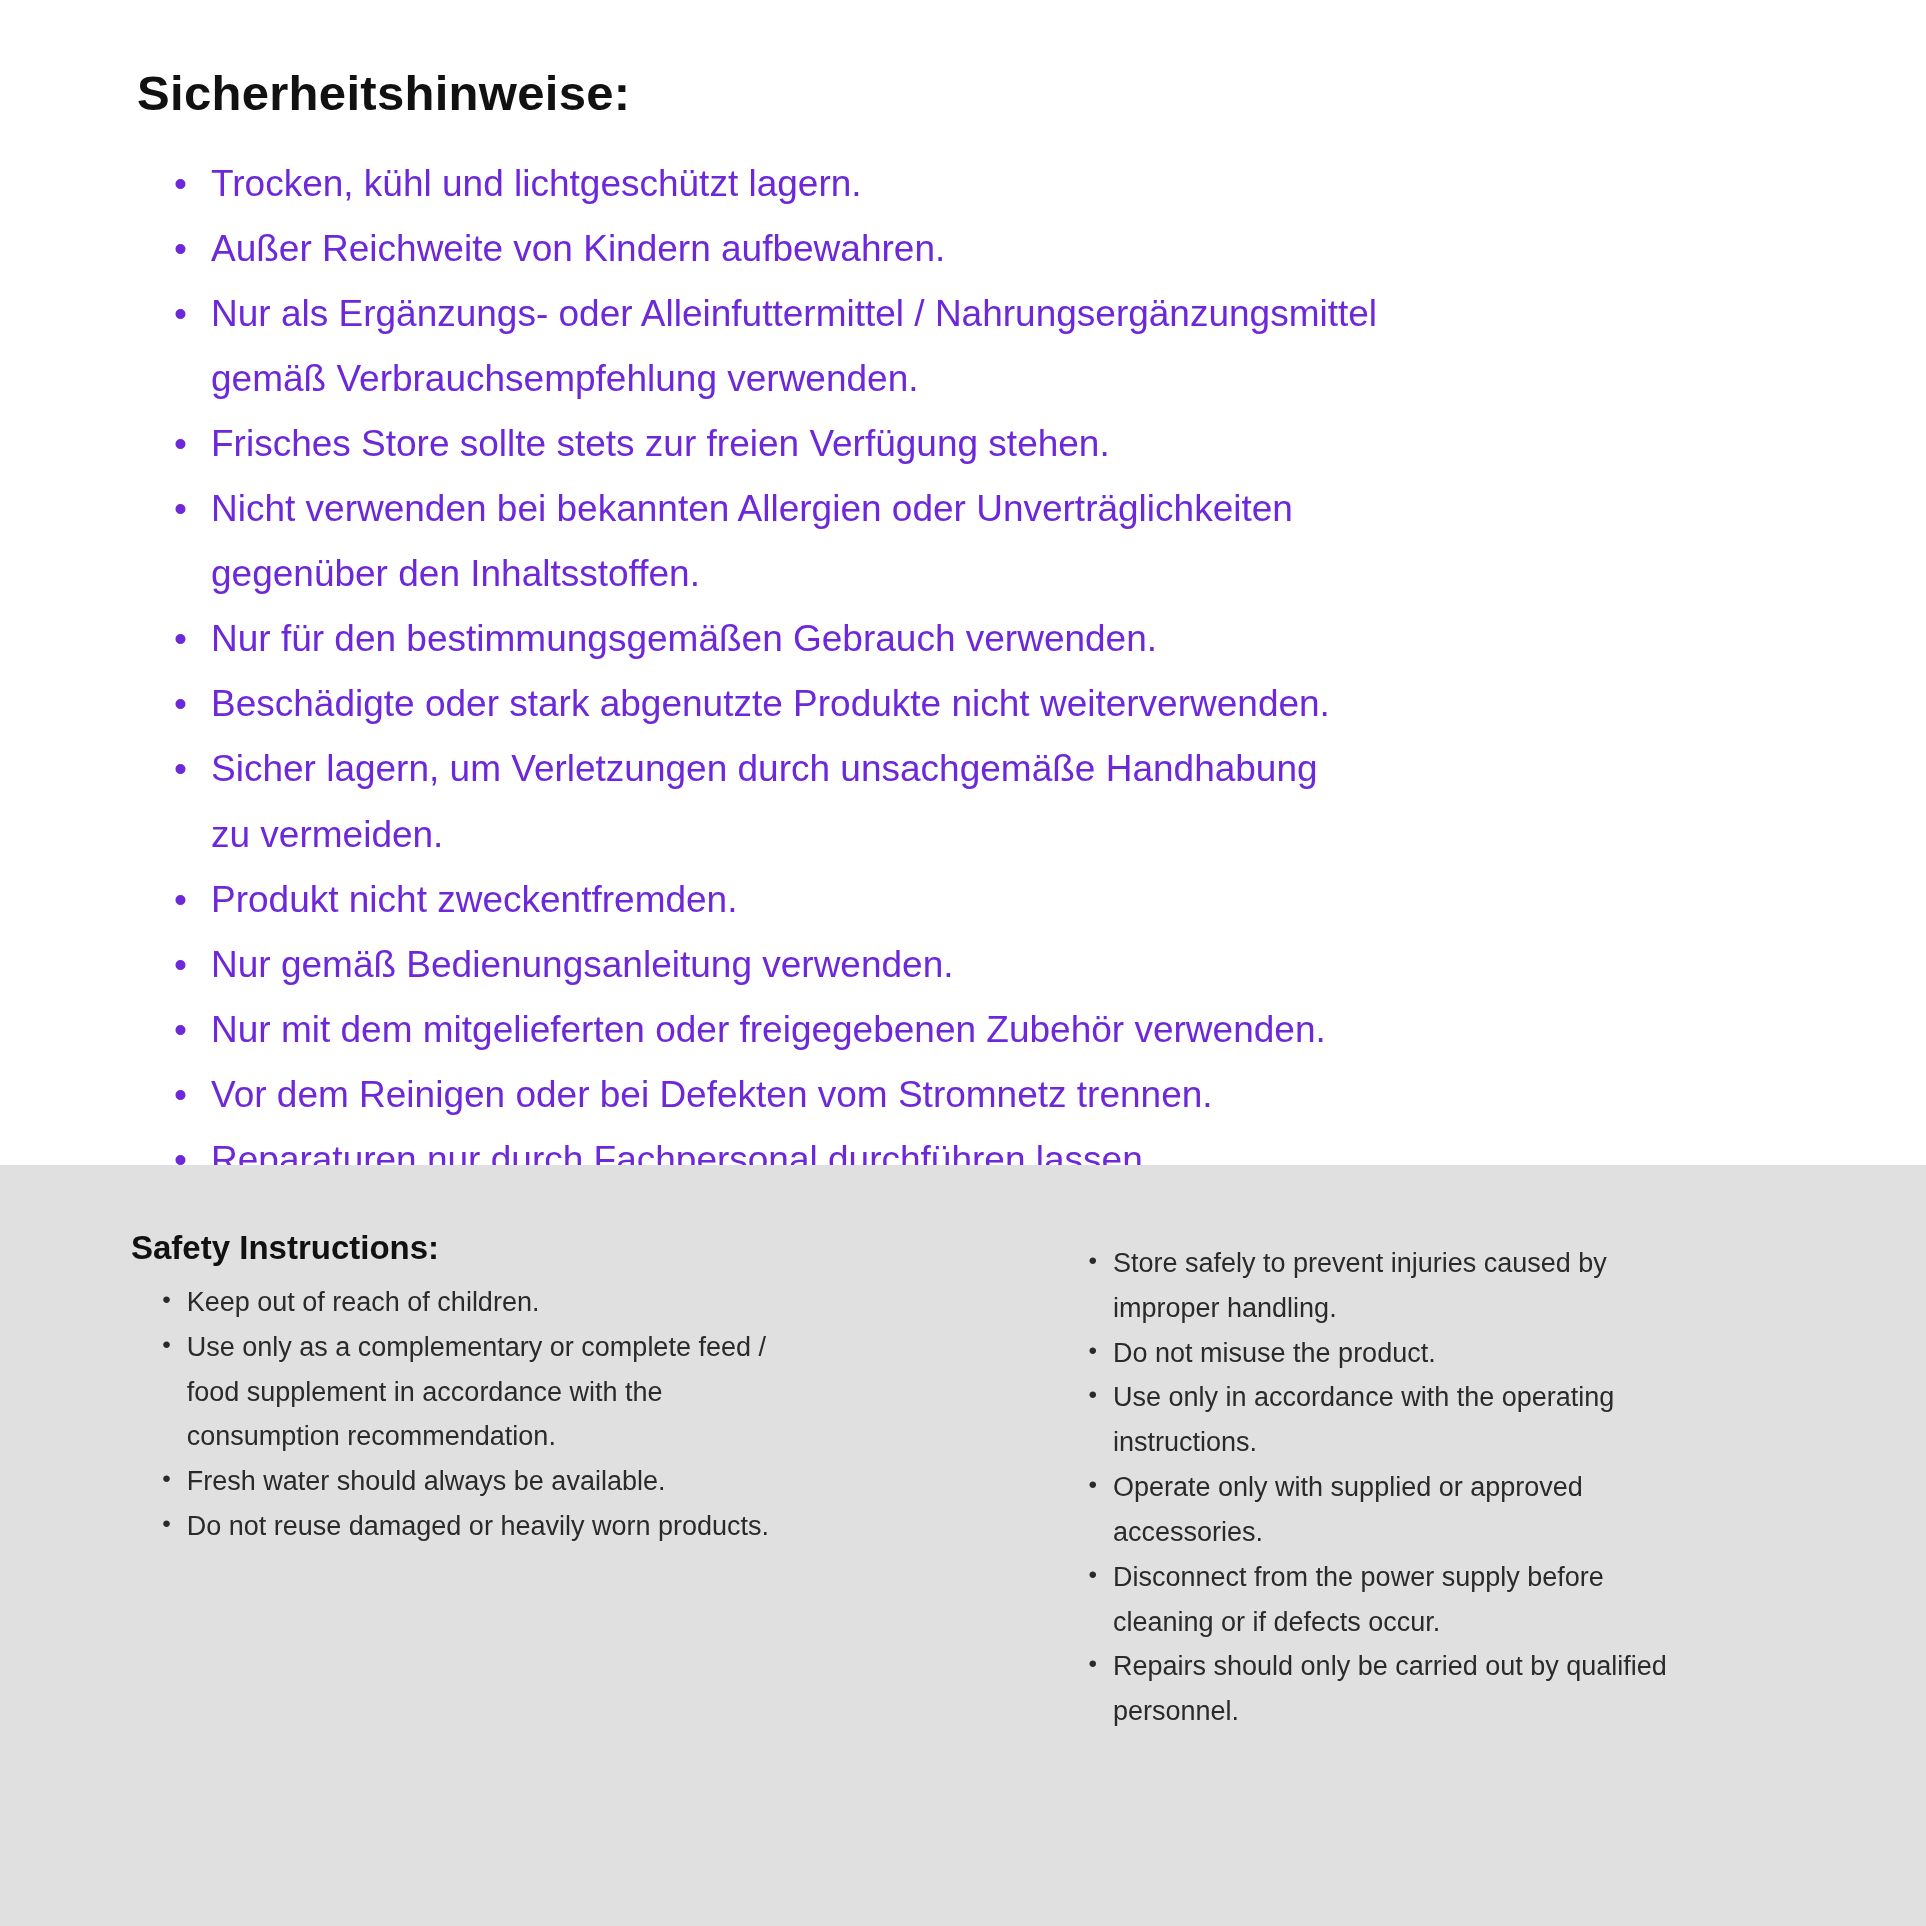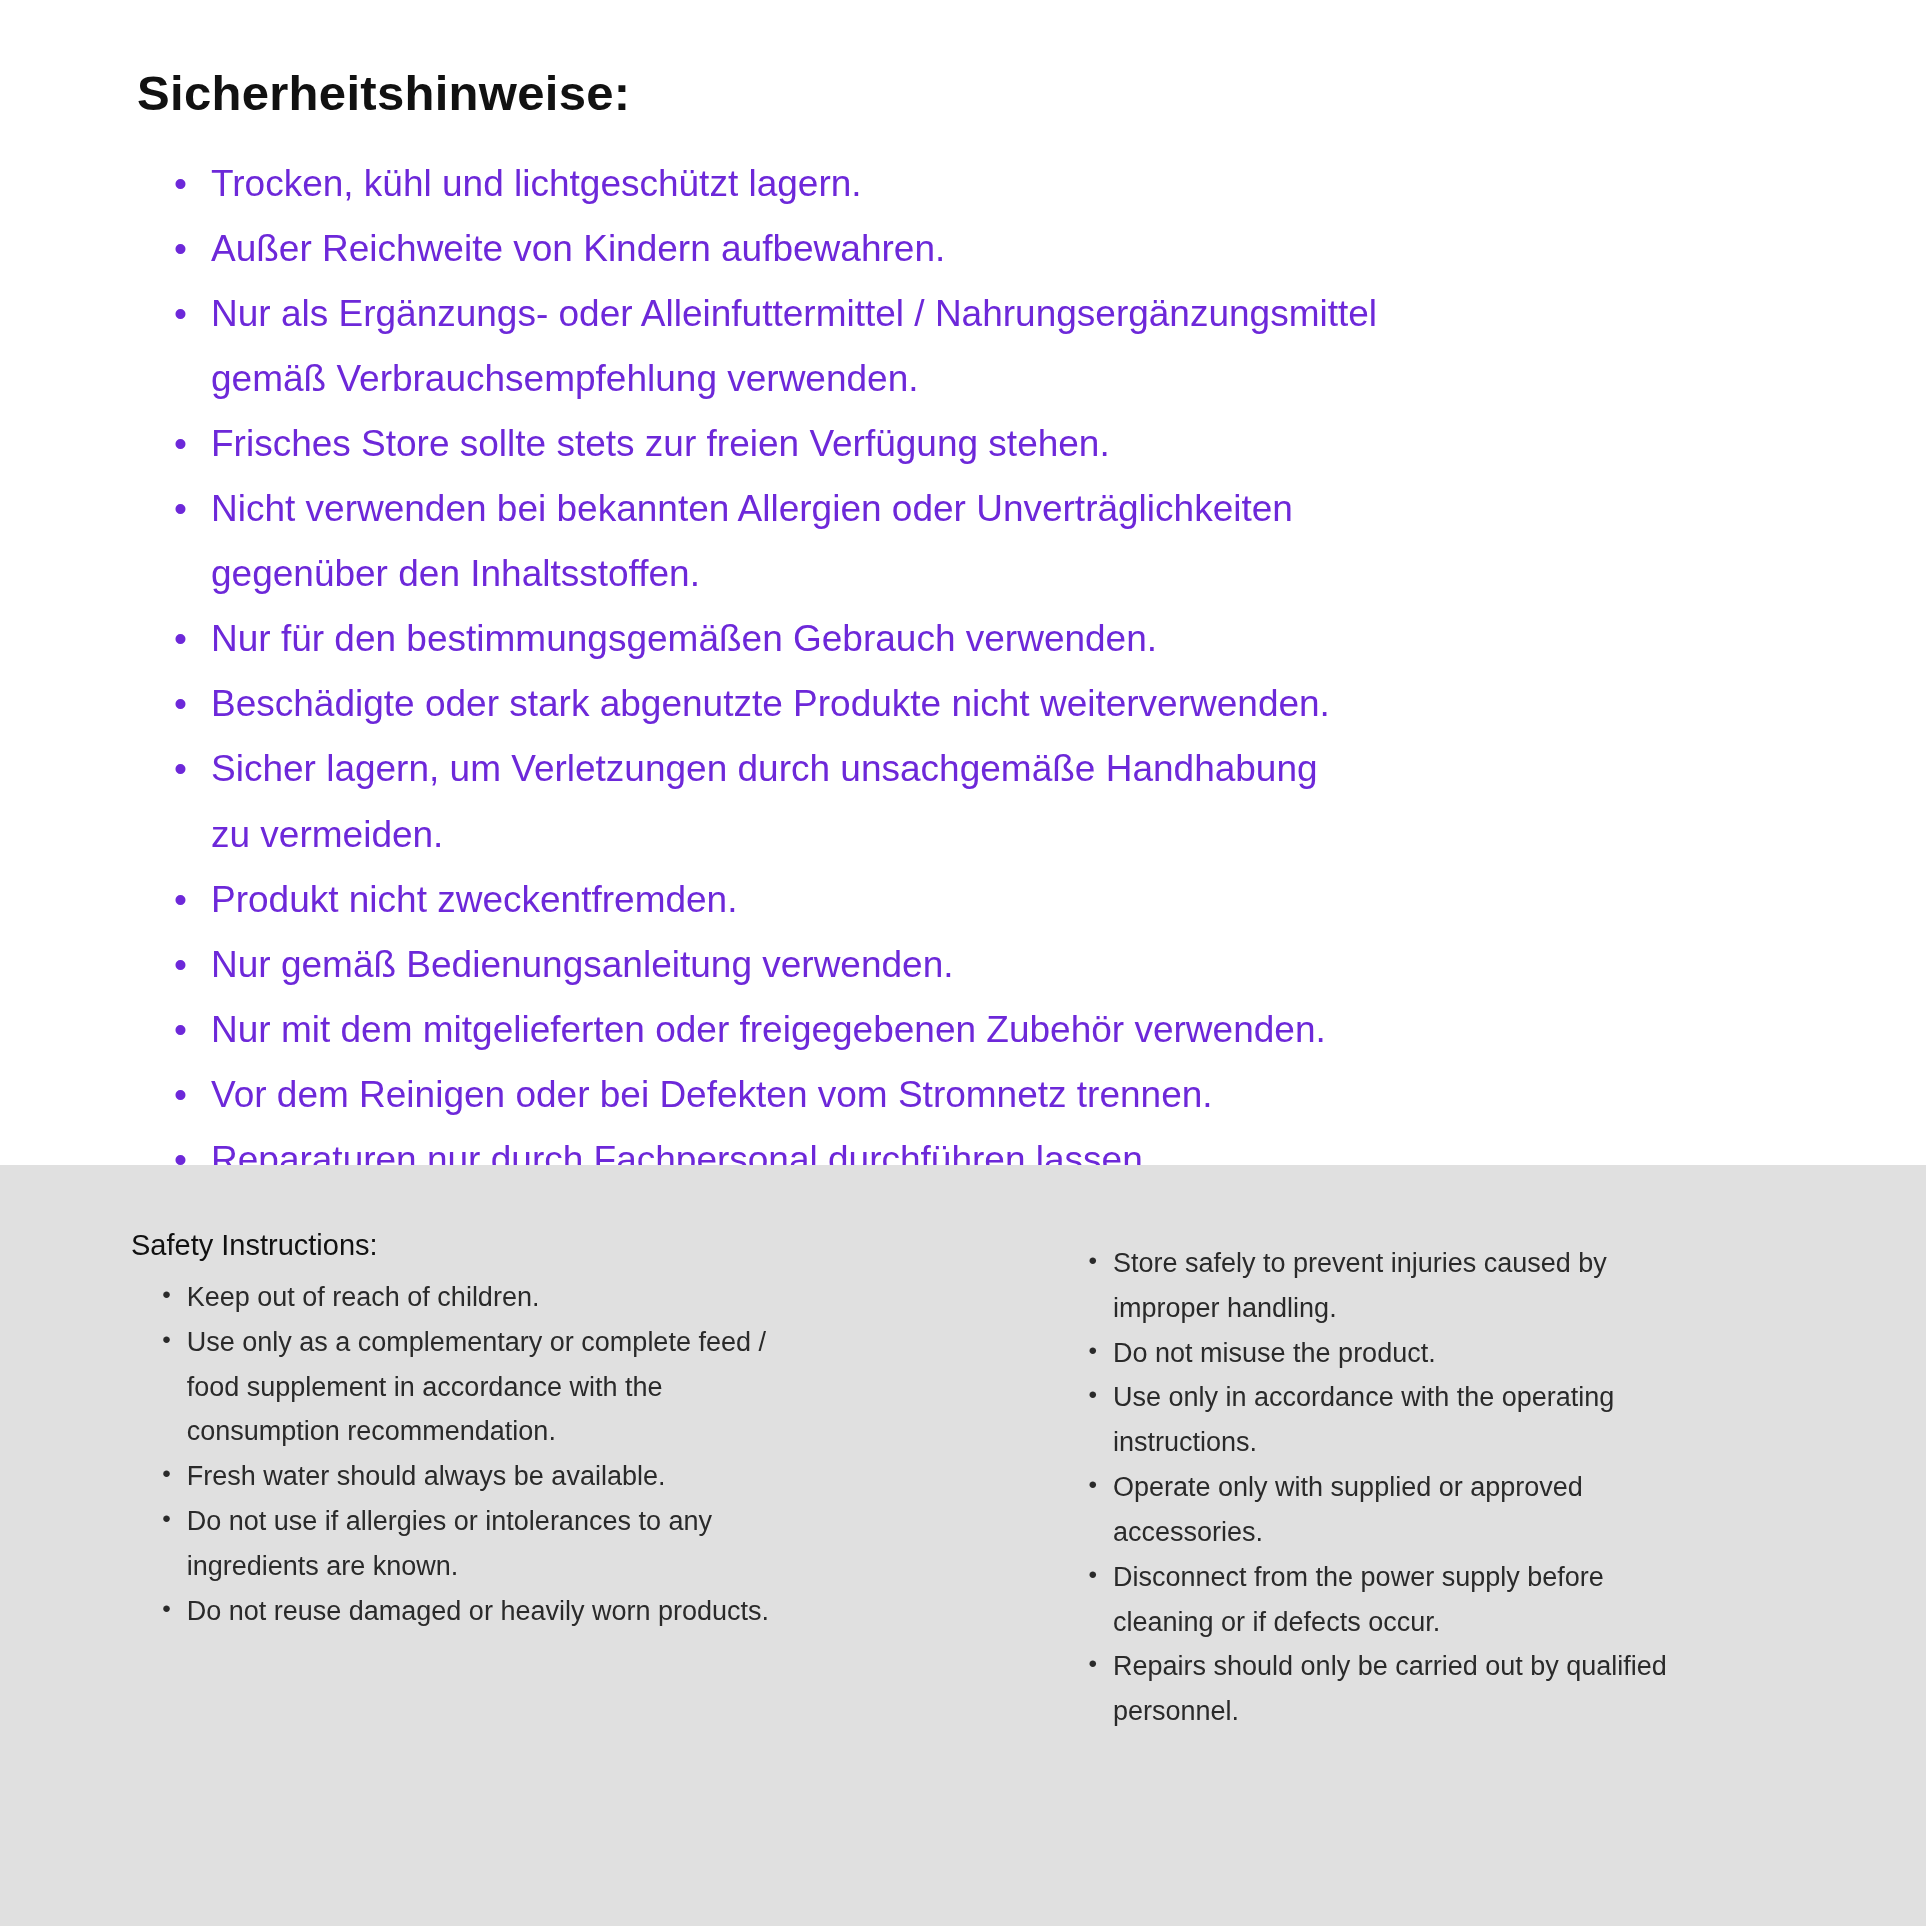--- a/index.html
+++ b/index.html
@@ -59,22 +59,22 @@
     gap: 96px;
     padding: 64px 103px 0 131px;
   }
   .col-left {
     flex: 0 0 847px;
   }
   .col-right {
     flex: 1;
   }
   .english-title {
-    font-size: 29px;
-    font-weight: 400;
+    font-size: 33px;
+    font-weight: 700;
     color: #111111;
     margin: 0 0 13px 0;
   }
   .english-list {
     list-style: none;
     margin: 12px;
     padding: 0 0 0 16.7px;
     font-size: 27px;
     line-height: 1.66;
     color: #2a2a2a;
@@ -122,22 +122,20 @@
 
 <section class="english-section">
   <div class="col-left">
     <h2 class="english-title">Safety Instructions:</h2>
     <ul class="english-list">
       <li>Keep out of reach of children.</li>
       <li>Use only as a complementary or complete feed /
 food supplement in accordance with the
 consumption recommendation.</li>
       <li>Fresh water should always be available.</li>
-      <li>Do not use if allergies or intolerances to any
-ingredients are known.</li>
       <li>Do not reuse damaged or heavily worn products.</li>
     </ul>
   </div>
   <div class="col-right">
     <ul class="english-list">
       <li>Store safely to prevent injuries caused by
 improper handling.</li>
       <li>Do not misuse the product.</li>
       <li>Use only in accordance with the operating
 instructions.</li>

